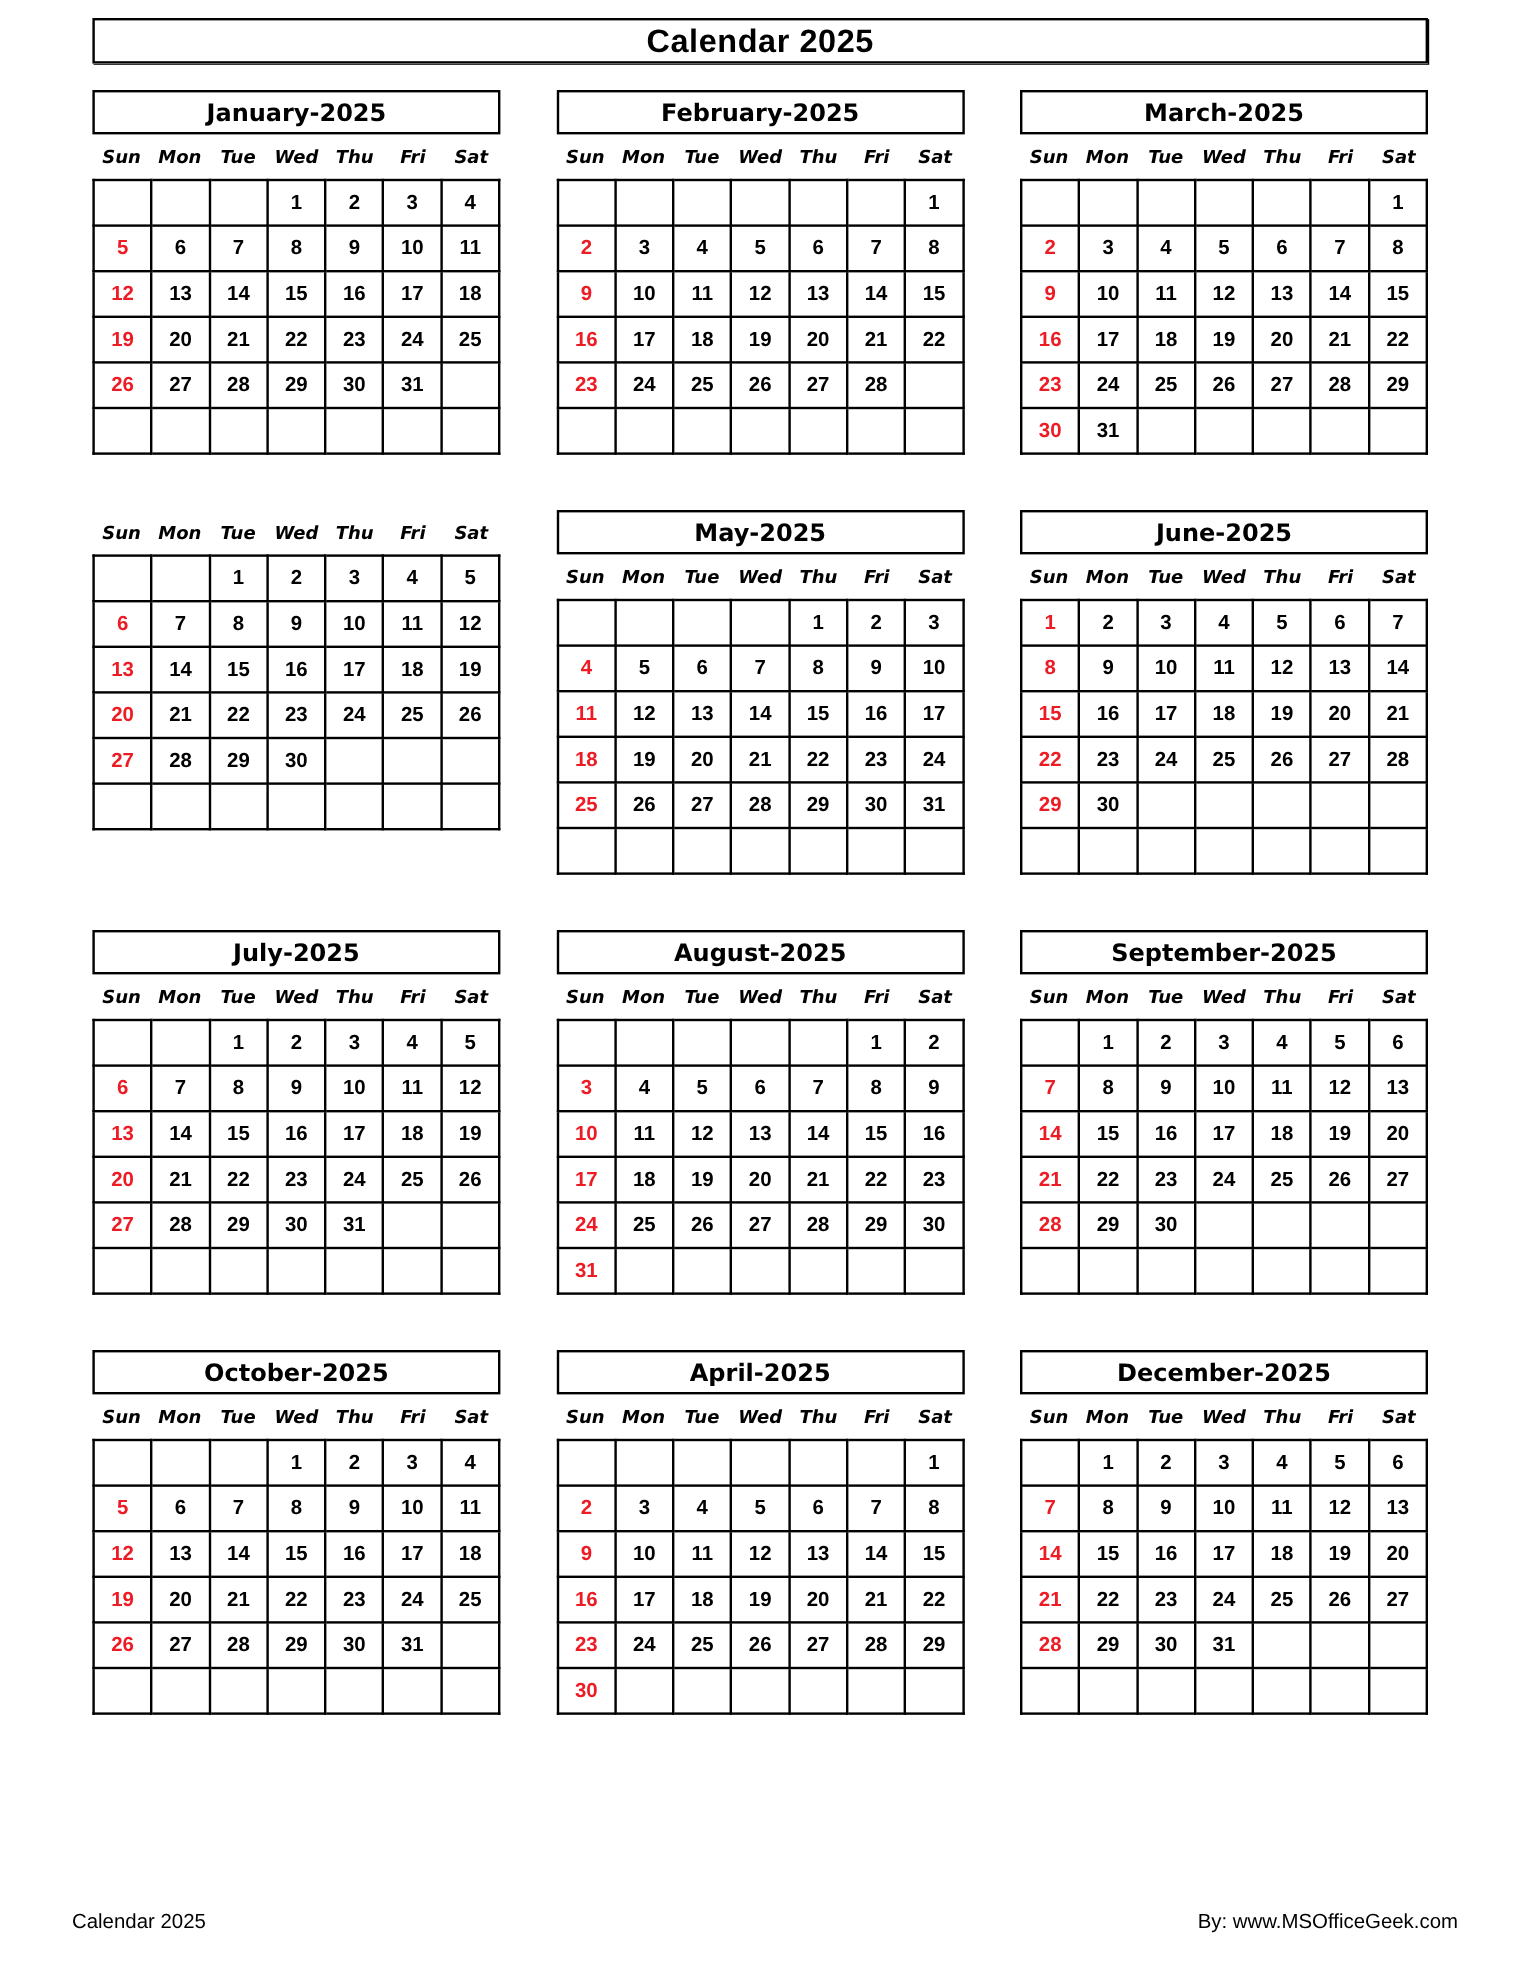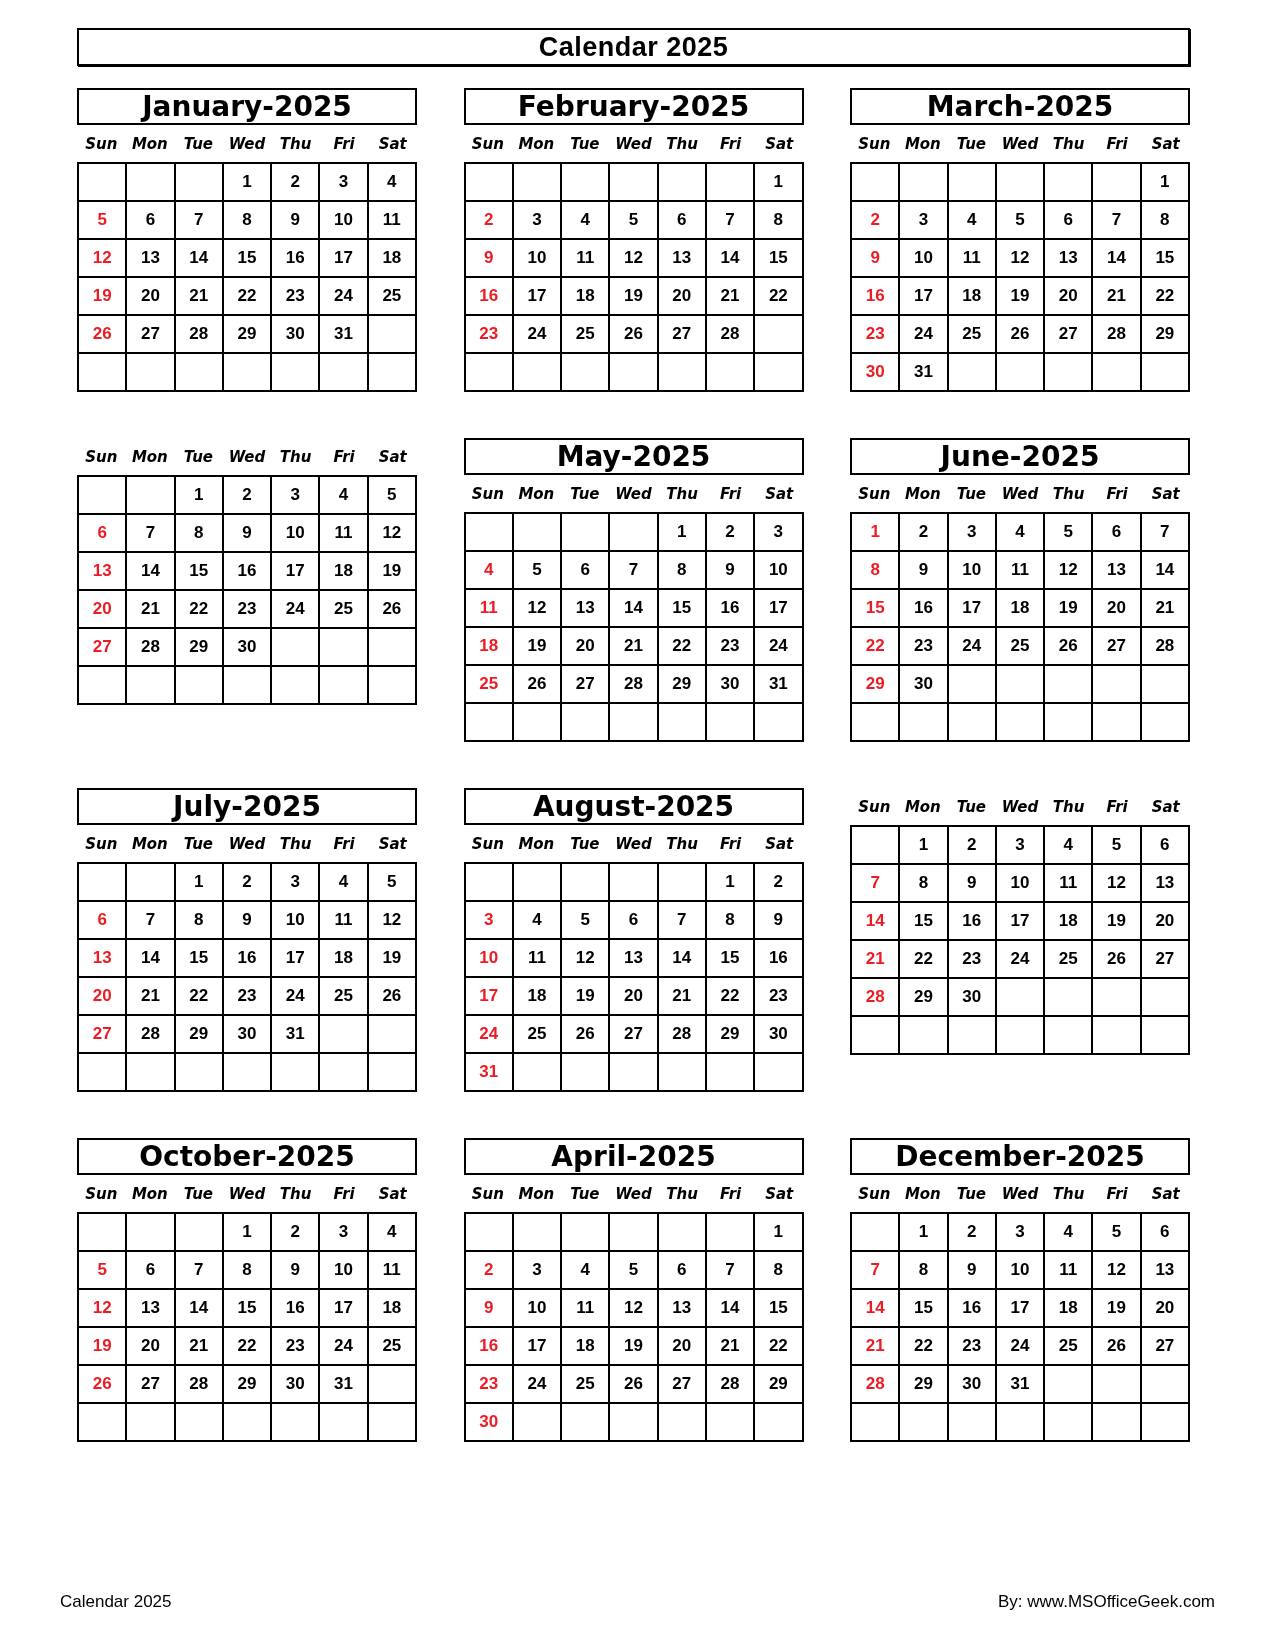--- a/index.html
+++ b/index.html
@@ -6,21 +6,21 @@
   html, body {
     width: 1275px; height: 1650px;
     background: #ffffff;
     font-family: "DejaVu Sans", sans-serif;
     color: #000000;
     overflow: hidden;
   }
   .page {
     position: relative;
     width: 1275px; height: 1650px;
-    padding: 28px 85px 0 77px;
+    padding: 15px 85px 0 77px;
     display: flex;
     flex-direction: column;
   }
   .main-title-box {
     border: 2px solid #000;
     height: 38px;
     display: flex;
     align-items: center;
     justify-content: center;
     box-shadow: 1px 1px 0 #000;
@@ -41,21 +41,21 @@
   .month { width: 340px; }
   .month-title-box {
     border: 2px solid #000;
     height: 37px;
     display: flex;
     align-items: center;
     justify-content: center;
   }
   .month-title-box span {
     font-weight: bold;
-    font-size: 28px;
+    font-size: 20px;
   }
   .weekday-row {
     margin-top: 8px;
     margin-bottom: 7px;
     display: grid;
     grid-template-columns: repeat(7, 1fr);
     height: 22px;
     align-items: center;
     font-style: italic;
   }
@@ -676,20 +676,23 @@
               <td></td>
               <td></td>
               <td></td>
               <td></td>
             </tr>
           </tbody>
     </table>
   </div>
 
   <div class="month">
+    <div class="month-title-box">
+      <span class="month-title-text">September-2025</span>
+    </div>
     <div class="weekday-row">
           <span class="weekday">Sun</span>
           <span class="weekday">Mon</span>
           <span class="weekday">Tue</span>
           <span class="weekday">Wed</span>
           <span class="weekday">Thu</span>
           <span class="weekday">Fri</span>
           <span class="weekday">Sat</span>
         </div>
     <table class="month-grid">

